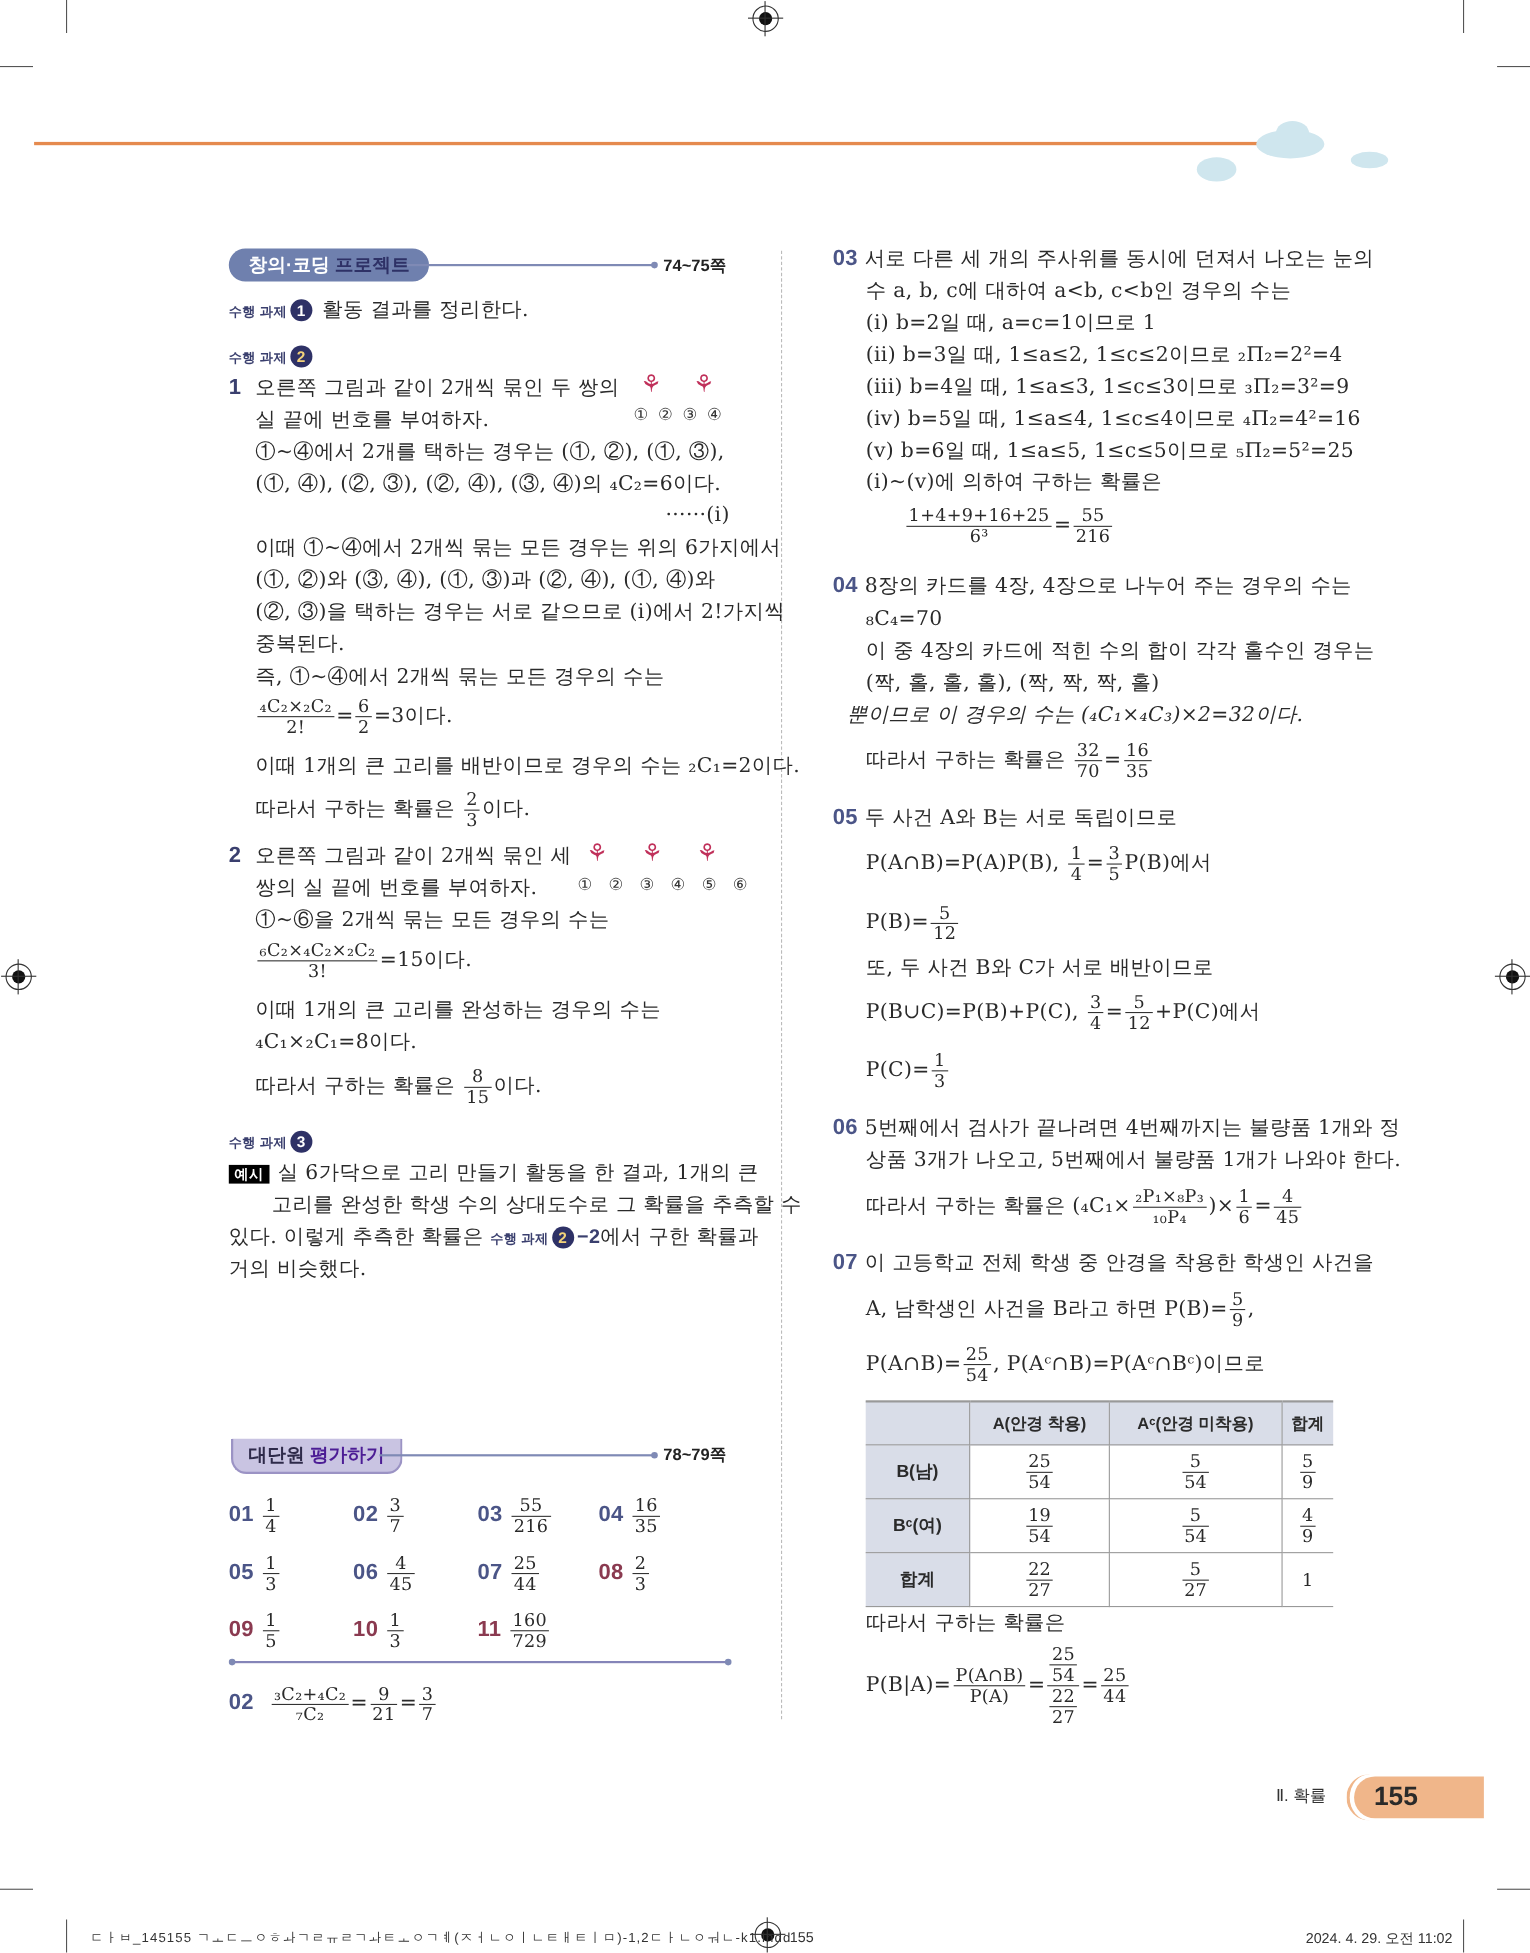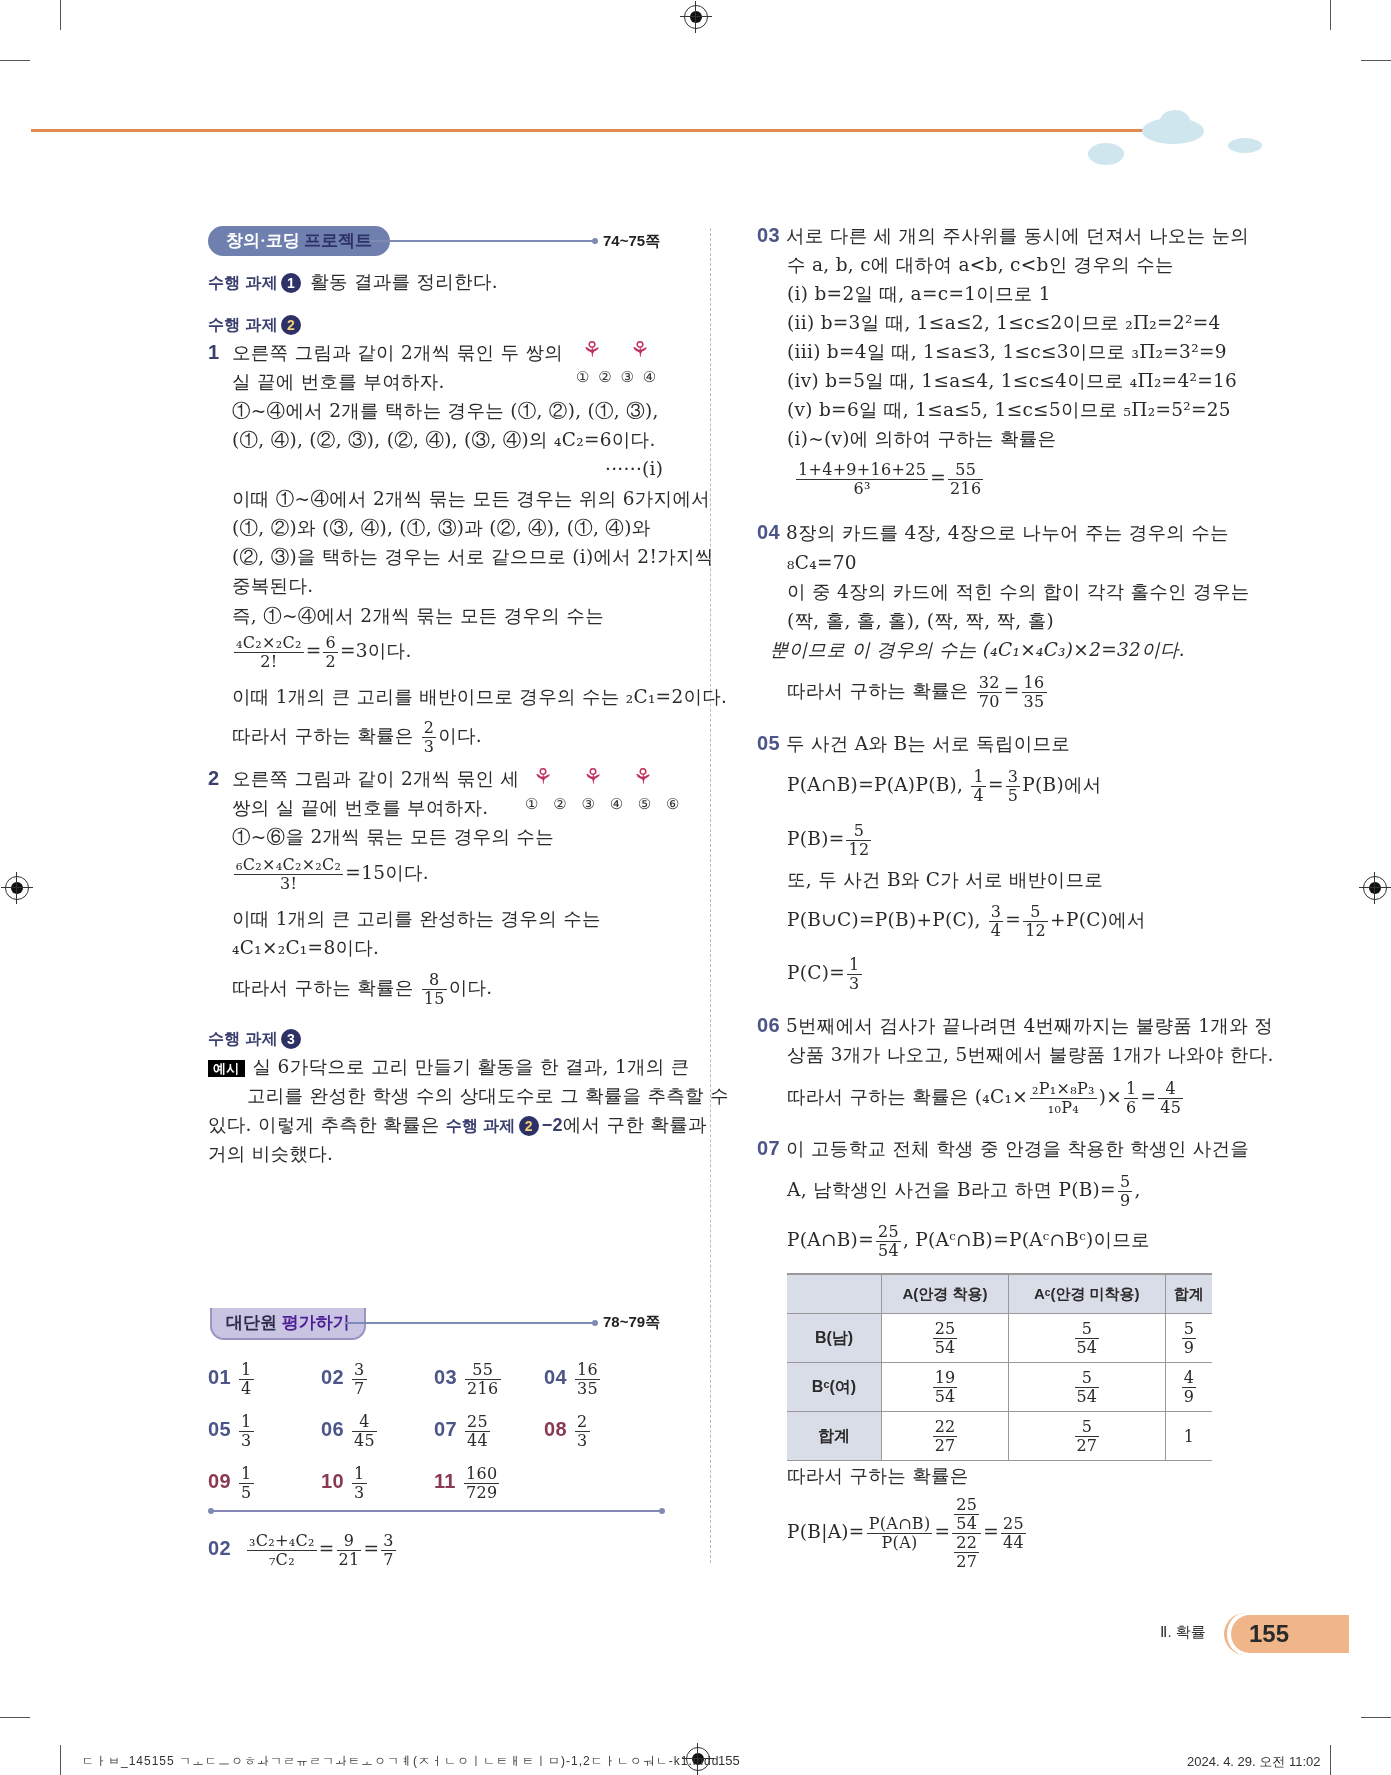--- a/index.html
+++ b/index.html
@@ -12,34 +12,34 @@
   .reg-mark::before { content:""; position:absolute; left:5px; top:5px; width:12px; height:12px; border-radius:50%; background:#111; }
   .reg-mark::after { content:""; position:absolute; left:-5px; top:10px; width:32px; height:1px; background:#333; }
   .reg-cross { position:absolute; width:1px; height:32px; background:#333; left:10px; top:-5px; }
 
   .header-line { position:absolute; left:31px; top:129px; width:1115px; height:3px; background:#e58a4e; }
   .cloud { position:absolute; background:#cfe6ee; border-radius:50%; }
 
   .col-divider { position:absolute; left:710px; top:228px; width:0; height:1335px; border-left:1px dashed #bbb; }
 
   .text-line { position:absolute; font-size:18.5px; line-height:29px; white-space:nowrap; letter-spacing:0.3px; }
-  .label-bold { font-family:"Liberation Sans","DejaVu Sans",sans-serif; font-weight:bold; color:#3a3f6e; font-size:16px; }
+  .label-bold { font-family:"Liberation Sans","DejaVu Sans",sans-serif; font-weight:bold; color:#3a3f6e; font-size:12px; }
   .circ-num { display:inline-block; width:20px; height:20px; border-radius:50%; background:#2e3166; color:#fff;
               font-family:"Liberation Sans",sans-serif; font-weight:bold; font-size:14px; text-align:center; line-height:20px; vertical-align:middle; margin:0 3px; }
   .circ-num.gold { color:#f3d27a; }
   .q-num { font-family:"Liberation Sans","DejaVu Sans",sans-serif; font-weight:bold; color:#4b5587; font-size:20px; }
   .q-num.red { color:#8a3a50; }
   .prob-num { font-family:"Liberation Sans","DejaVu Sans",sans-serif; font-weight:bold; color:#3a3f6e; font-size:20px; }
 
   .frac { display:inline-block; vertical-align:middle; text-align:center; font-size:16px; line-height:18px; margin:0 2px; }
   .frac .num { display:block; border-bottom:1px solid #333; padding:0 2px; }
   .frac .den { display:block; padding:0 2px; }
 
   .section-tag { position:absolute; height:30px; border-radius:15px; background:#6f80ae; color:#fff;
-                 font-family:Liberation Serif, serif; font-weight:bold; font-size:17px; line-height:30px; padding:0 18px; }
+                 font-family:Liberation Sans, sans-serif; font-weight:bold; font-size:17px; line-height:30px; padding:0 18px; }
   .section-tag .dark { color:#2e3166; }
   .tag-line { position:absolute; height:2px; background:#7f8ab5; }
   .tag-dot { position:absolute; width:6px; height:6px; border-radius:50%; background:#7f8ab5; }
   .page-ref { position:absolute; font-family:"Liberation Sans",sans-serif; font-weight:bold; font-size:15px; color:#222; }
 
   .eval-tag { position:absolute; height:30px; border:2px solid #9b93c4; border-top:none; border-radius:0 0 14px 14px; background:#c9c4e2;
               font-family:"Liberation Sans",sans-serif; font-weight:bold; font-size:17px; line-height:30px; padding:0 14px; color:#2e2a4a; }
   .eval-tag .light { color:#4c1d95; }
 
   .example-badge { display:inline-block; background:#000000; color:#fff; font-family:"Liberation Sans",sans-serif; font-weight:bold;
@@ -207,21 +207,21 @@
   <span class="q-num">03</span>
   <span>서로 다른 세 개의 주사위를 동시에 던져서 나오는 눈의</span>
 </div>
 <div class="text-line" style="left:787px; top:250px;">수 a, b, c에 대하여 a&lt;b, c&lt;b인 경우의 수는</div>
 <div class="text-line" style="left:787px; top:279px;">(i) b=2일 때, a=c=1이므로 1</div>
 <div class="text-line" style="left:787px; top:308px;">(ii) b=3일 때, 1≤a≤2, 1≤c≤2이므로 ₂Π₂=2²=4</div>
 <div class="text-line" style="left:787px; top:337px;">(iii) b=4일 때, 1≤a≤3, 1≤c≤3이므로 ₃Π₂=3²=9</div>
 <div class="text-line" style="left:787px; top:366px;">(iv) b=5일 때, 1≤a≤4, 1≤c≤4이므로 ₄Π₂=4²=16</div>
 <div class="text-line" style="left:787px; top:395px;">(v) b=6일 때, 1≤a≤5, 1≤c≤5이므로 ₅Π₂=5²=25</div>
 <div class="text-line" style="left:787px; top:424px;">(i)~(v)에 의하여 구하는 확률은</div>
-<div class="text-line" style="left:794px; top:456px; line-height:44px;">
+<div class="text-line" style="left:822px; top:456px; line-height:44px;">
   <span class="frac"><span class="num">1+4+9+16+25</span><span class="den">6³</span></span>=<span class="frac"><span class="num">55</span><span class="den">216</span></span>
 </div>
 
 <div class="text-line" style="left:757px; top:518px;">
   <span class="q-num">04</span>
   <span>8장의 카드를 4장, 4장으로 나누어 주는 경우의 수는</span>
 </div>
 <div class="text-line" style="left:787px; top:548px;">₈C₄=70</div>
 <div class="text-line" style="left:787px; top:577px;">이 중 4장의 카드에 적힌 수의 합이 각각 홀수인 경우는</div>
 <div class="text-line" style="left:787px; top:606px;">(짝, 홀, 홀, 홀), (짝, 짝, 짝, 홀)</div>

